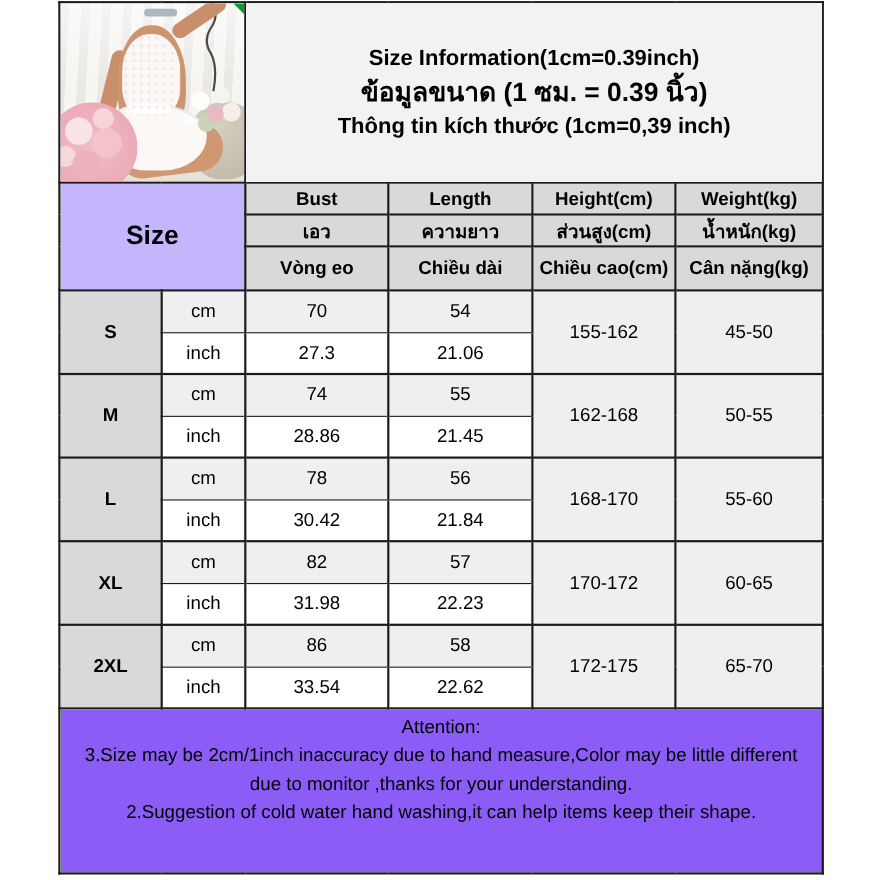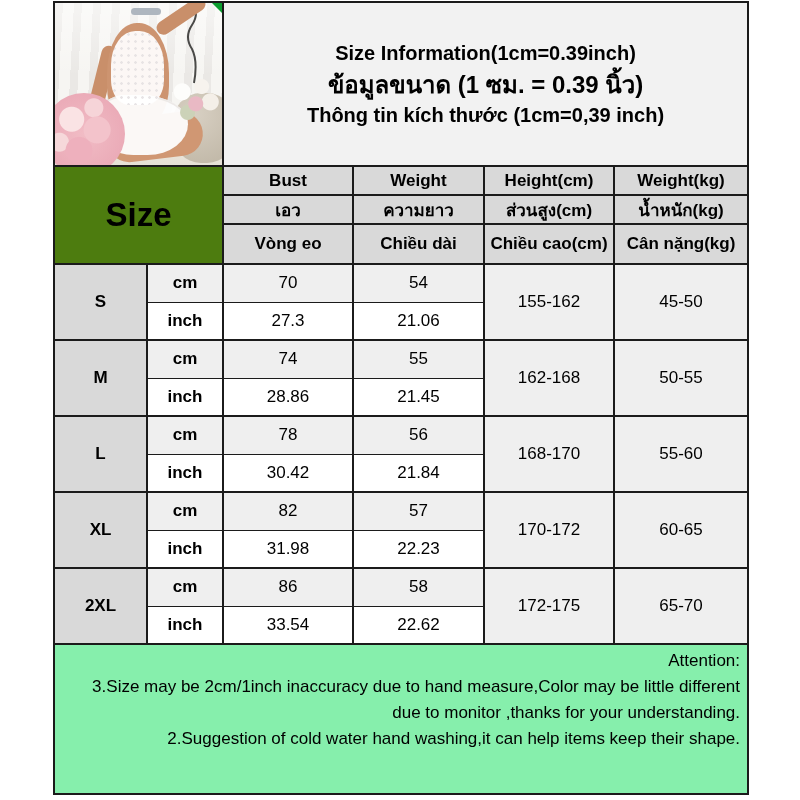--- a/index.html
+++ b/index.html
@@ -13,32 +13,32 @@
     border:2px solid #1b1b1b;text-align:center;vertical-align:middle;
     font-size:17px;padding:0;color:#000;overflow:hidden;
   }
   tr.r-photo{height:162px;}
   tr.r-h1{height:29px;} tr.r-h2{height:28px;} tr.r-h3{height:40px;}
   tr.r-d{height:38px;}
   tr.r-att{height:150px;}
   .hdr{background:#d9d9d9;font-weight:bold;text-align:center;}
   .lt{background:#efefef;}
   .wh{background:#ffffff;}
-  .size-big{background:#4d7c0f;font-weight:bold;font-size:33px;}
+  .size-big{background:#c4b5fd;font-weight:bold;font-size:24px;}
   .size-label{background:#d9d9d9;font-weight:bold;}
-  .unit{font-weight:bold;}
+  .unit{font-weight:normal;}
   .thin-b{border-bottom-width:1px;}
   .thin-t{border-top-width:1px;margin-left:12px;}
   .title-cell{
     background:#f2f2f2;font-weight:bold;font-size:20px;line-height:31px;
     position:relative;
   }
   .title-cell .th-line{font-size:24px;}
   .attention-cell{
-    background:#86efac;text-align:right;vertical-align:top;
+    background:#8b5cf6;text-align:center;vertical-align:top;
     padding:3px 7px;font-size:17px;line-height:26px;
   }
   
   .photo-cell{padding:0;background:#efefef;}
   .photo{
     position:relative;width:100%;height:162px;overflow:hidden;
     background:
       linear-gradient(180deg,rgba(255,255,255,.55),rgba(255,255,255,0) 45%),
       repeating-linear-gradient(93deg,#eae8e5 0 8px,#f6f5f2 8px 19px);
   }
@@ -125,21 +125,21 @@
     <td class="title-cell" colspan="4">
       <div class="en-line">Size Information(1cm=0.39inch)</div>
       <div class="th-line">ข้อมูลขนาด (1 ซม. = 0.39 นิ้ว)</div>
       <div class="vi-line">Thông tin kích thước (1cm=0,39 inch)</div>
     </td>
   </tr>
 
   <tr class="r-h1">
     <td class="size-big" colspan="2" rowspan="3">Size</td>
     <th class="hdr">Bust</th>
-    <th class="hdr">Weight</th>
+    <th class="hdr">Length</th>
     <th class="hdr">Height(cm)</th>
     <th class="hdr">Weight(kg)</th>
   </tr>
   <tr class="r-h2">
     <th class="hdr">เอว</th>
     <th class="hdr">ความยาว</th>
     <th class="hdr">ส่วนสูง(cm)</th>
     <th class="hdr">น้ำหนัก(kg)</th>
   </tr>
   <tr class="r-h3">

